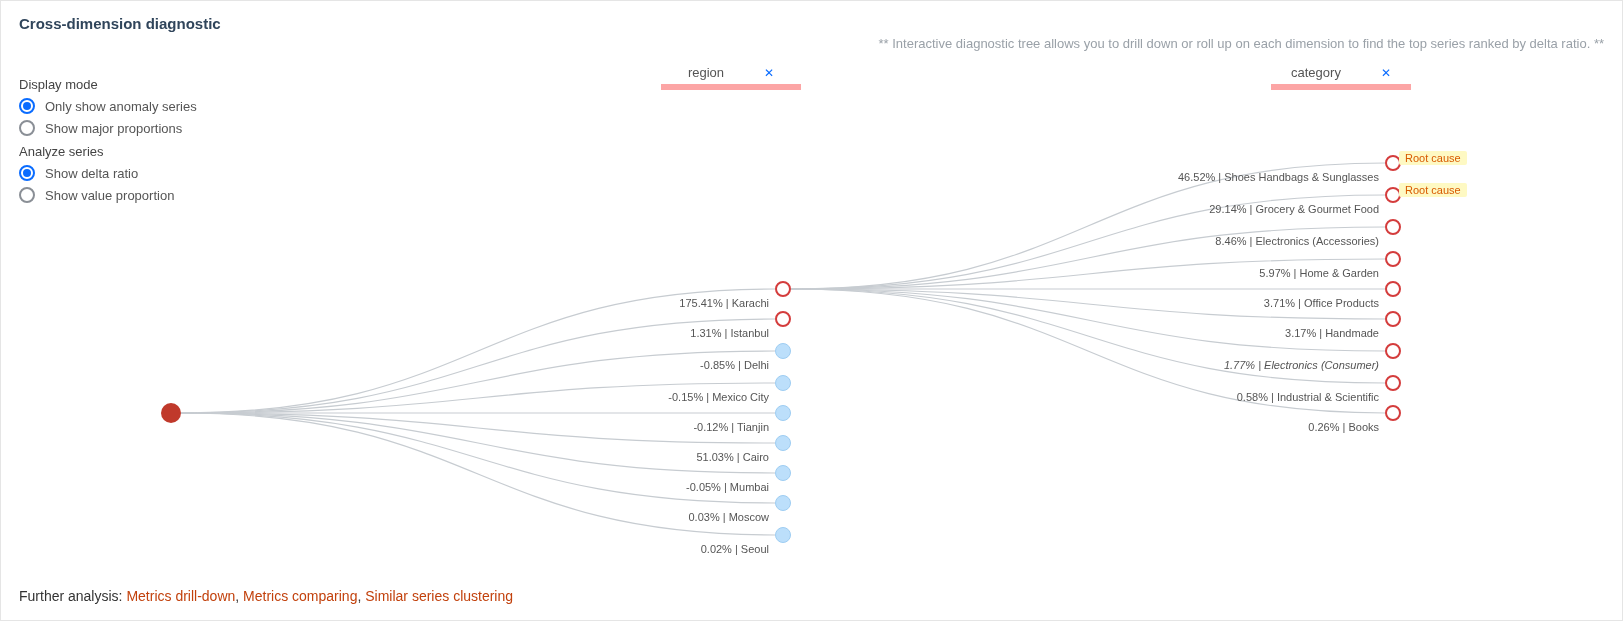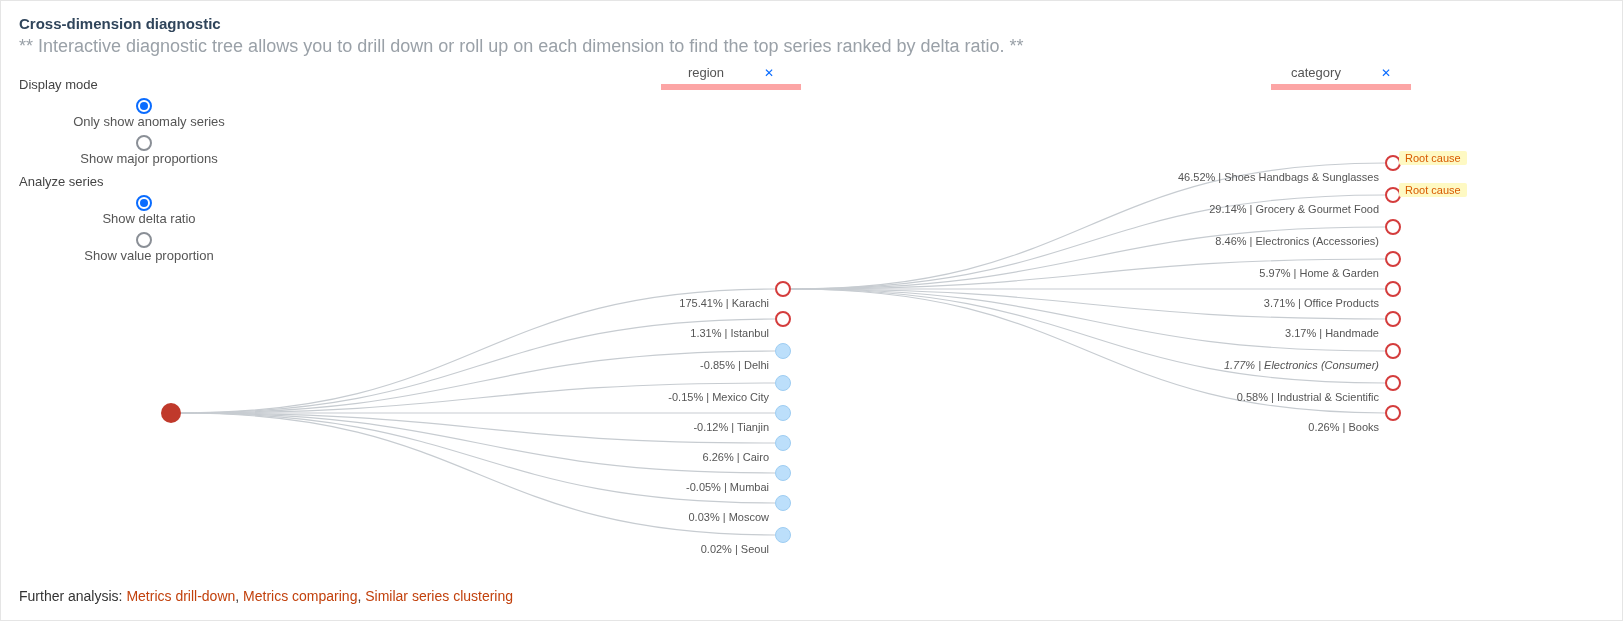--- a/index.html
+++ b/index.html
@@ -22,33 +22,33 @@
   }
   h3.title {
     margin: 0 0 4px 0;
     font-size: 15px;
     font-weight: 600;
     color: #30455b;
   }
   .subtitle {
     color: #9aa1a8;
     margin: 0 0 12px 0;
-    font-size: 18px;
+    font-size: 13px;
+    text-align: right;
   }
   .section-label {
     margin: 8px 0 6px 0;
     color: #444;
     font-size: 13px;
   }
   .radio-row {
     display: flex;
     align-items: center;
     margin: 6px 0;
     cursor: pointer;
-    flex-direction: column;
   }
   .radio {
     width: 16px;
     height: 16px;
     border: 2px solid #0a6cff;
     border-radius: 50%;
     display: inline-flex;
     align-items: center;
     justify-content: center;
     margin-right: 10px;
@@ -223,21 +223,21 @@
       <div class="nlabel" style="right: 853px; top: 296px; text-align: right;">175.41% | Karachi</div>
       <div class="node red" style="left: 774px; top: 310px;"></div>
       <div class="nlabel" style="right: 853px; top: 326px; text-align: right;">1.31% | Istanbul</div>
       <div class="node blue" style="left: 774px; top: 342px;"></div>
       <div class="nlabel" style="right: 853px; top: 358px; text-align: right;">-0.85% | Delhi</div>
       <div class="node blue" style="left: 774px; top: 374px;"></div>
       <div class="nlabel" style="right: 853px; top: 390px; text-align: right;">-0.15% | Mexico City</div>
       <div class="node blue" style="left: 774px; top: 404px;"></div>
       <div class="nlabel" style="right: 853px; top: 420px; text-align: right;">-0.12% | Tianjin</div>
       <div class="node blue" style="left: 774px; top: 434px;"></div>
-      <div class="nlabel" style="right: 853px; top: 450px; text-align: right;">6.26% | Cairo</div>
+      <div class="nlabel" style="right: 853px; top: 450px; text-align: right;">51.03% | Cairo</div>
       <div class="node blue" style="left: 774px; top: 464px;"></div>
       <div class="nlabel" style="right: 853px; top: 480px; text-align: right;">-0.05% | Mumbai</div>
       <div class="node blue" style="left: 774px; top: 494px;"></div>
       <div class="nlabel" style="right: 853px; top: 510px; text-align: right;">0.03% | Moscow</div>
       <div class="node blue" style="left: 774px; top: 526px;"></div>
       <div class="nlabel" style="right: 853px; top: 542px; text-align: right;">0.02% | Seoul</div>
       <div class="node red" style="left: 1384px; top: 154px;"></div>
       <div class="nlabel" style="right: 243px; top: 170px; text-align: right;">46.52% | Shoes Handbags &amp; Sunglasses</div>
       <div class="badge" style="left: 1398px; top: 150px;">Root cause</div>
       <div class="node red" style="left: 1384px; top: 186px;"></div>

